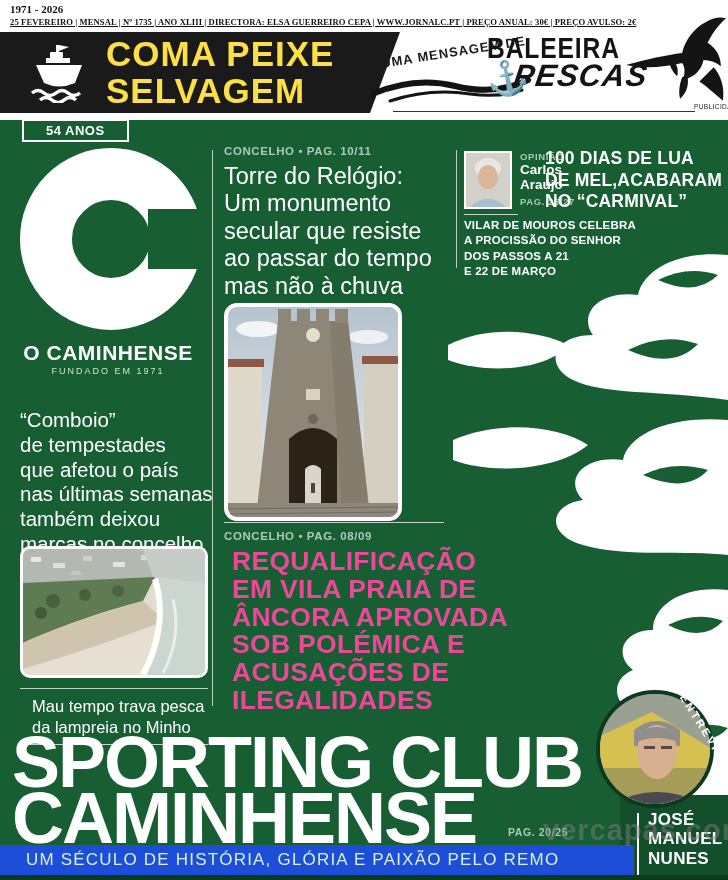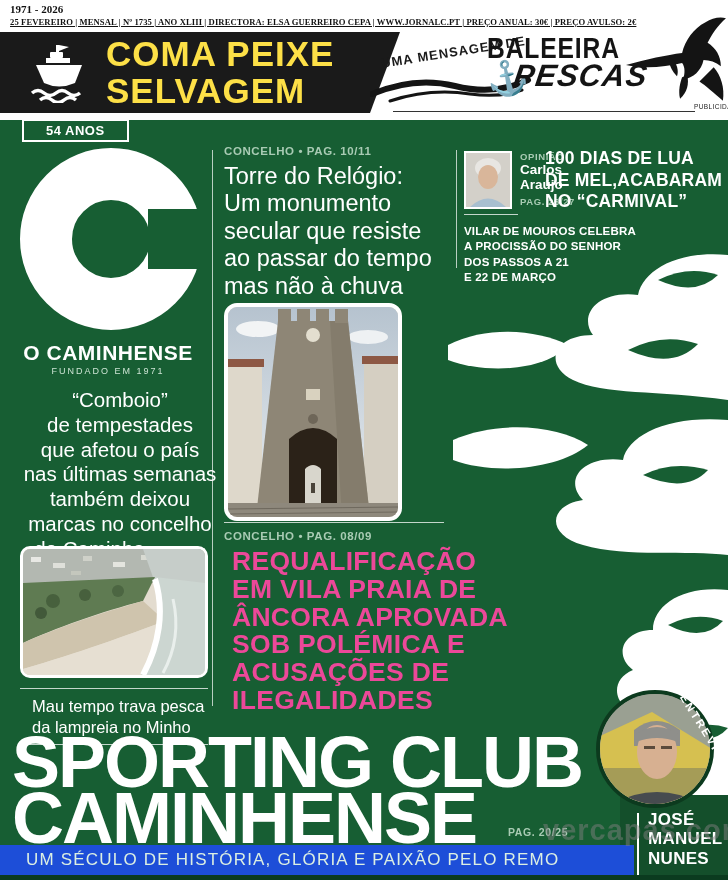--- a/index.html
+++ b/index.html
@@ -20,37 +20,37 @@
   .ad-marlin{left:626px;top:12px;width:102px;height:94px;}
   .ad-rule{left:393px;top:111px;width:302px;height:1px;background:#333;}
   .ad-pub{left:694px;top:103px;font-size:6.5px;color:#222;letter-spacing:.4px;}
   
   .green{left:0;top:120px;width:728px;height:760px;background:#175E33;}
   .badge{left:22px;top:119px;border:2px solid #fff;background:#175E33;color:#fff;font-size:13px;font-weight:700;padding:2px 22px;letter-spacing:.5px;}
   .c-ring{left:20px;top:148px;width:182px;height:182px;box-sizing:border-box;border:52px solid #fff;border-radius:50%;}
   .c-gap{left:148px;top:209px;width:58px;height:60px;background:#175E33;}
   .logo-name{left:0;top:341px;width:216px;text-align:center;color:#fff;font-size:21px;font-weight:700;letter-spacing:.5px;}
   .logo-founded{left:0;top:366px;width:216px;text-align:center;color:#CDE4D4;font-size:9px;letter-spacing:2px;}
-  .lh{left:20px;top:388px;width:200px;color:#fff;font-size:20.5px;line-height:1.21;text-align:center;}
+  .lh{left:20px;top:408px;width:200px;color:#fff;font-size:20.5px;line-height:1.21;}
   .lh .pg{font-size:11px;color:#A9CBB4;margin-left:5px;}
   .photo{box-sizing:border-box;border:3px solid #fff;border-radius:10px;overflow:hidden;background:#d8d2c6;}
   .beach{left:20px;top:546px;width:188px;height:132px;}
   .rule-h{height:1px;background:rgba(255,255,255,.75);}
   .cap{left:32px;top:696px;width:200px;color:#fff;font-size:16.5px;line-height:1.28;}
   .vline{width:1px;background:rgba(255,255,255,.7);}
   .kicker{color:#A9CBB4;font-size:11.5px;font-weight:700;letter-spacing:.6px;}
   .mh1{left:224px;top:163px;width:230px;color:#fff;font-size:23.5px;line-height:1.17;}
   .tower{left:224px;top:303px;width:178px;height:218px;border-width:4px;border-radius:13px;}
   .mh2{left:232px;top:548px;width:330px;color:#ec4899;font-size:26.5px;font-weight:700;line-height:1.05;letter-spacing:.3px;}
   .op-photo{left:464px;top:151px;width:48px;height:58px;border:2px solid #fff;box-sizing:border-box;overflow:hidden;background:#d3d0c9;}
   .op-label{left:520px;top:151px;font-size:9.5px;}
   .op-author{left:520px;top:162px;color:#fff;font-size:13.5px;font-weight:700;line-height:1.12;}
   .op-page{left:520px;top:196px;font-size:9.5px;}
   .rh{left:545px;top:148px;width:195px;color:#fff;font-size:17.5px;font-weight:700;line-height:1.24;letter-spacing:.2px;}
-  .note{left:464px;top:224px;width:200px;color:#fff;font-size:11.5px;font-weight:700;line-height:1.34;letter-spacing:.2px;}
+  .note{left:464px;top:218px;width:200px;color:#fff;font-size:11.5px;font-weight:700;line-height:1.34;letter-spacing:.2px;}
   .lion{left:428px;top:250px;width:300px;height:570px;}
   .title{left:12px;top:734px;color:#fff;font-size:72px;font-weight:700;letter-spacing:-2px;line-height:56px;white-space:nowrap;}
   .pag2025{left:508px;top:826px;font-size:10.5px;}
   .band{left:0;top:845px;width:634px;height:30px;background:#1d4ed8;color:#DCEFE2;font-size:17px;letter-spacing:1.2px;line-height:30px;padding-left:26px;box-sizing:border-box;white-space:nowrap;}
   .strip{left:0;top:875px;width:728px;height:5px;background:#0B3B1F;}
   .jose-bg{left:620px;top:795px;width:108px;height:85px;background:#144F2B;}
   .circle{left:596px;top:690px;width:118px;height:118px;border-radius:50%;border:4px solid #0C3A1E;box-sizing:border-box;overflow:hidden;background:#9aa092;}
   .entrevista{left:688px;top:692px;color:#fff;font-size:11px;font-weight:700;letter-spacing:2.5px;transform:rotate(58deg);transform-origin:left top;white-space:nowrap;}
   .jose-line{left:637px;top:813px;width:2px;height:62px;background:#fff;}
   .jose-name{left:648px;top:810px;color:#fff;font-size:17px;font-weight:700;line-height:1.14;letter-spacing:.3px;}

